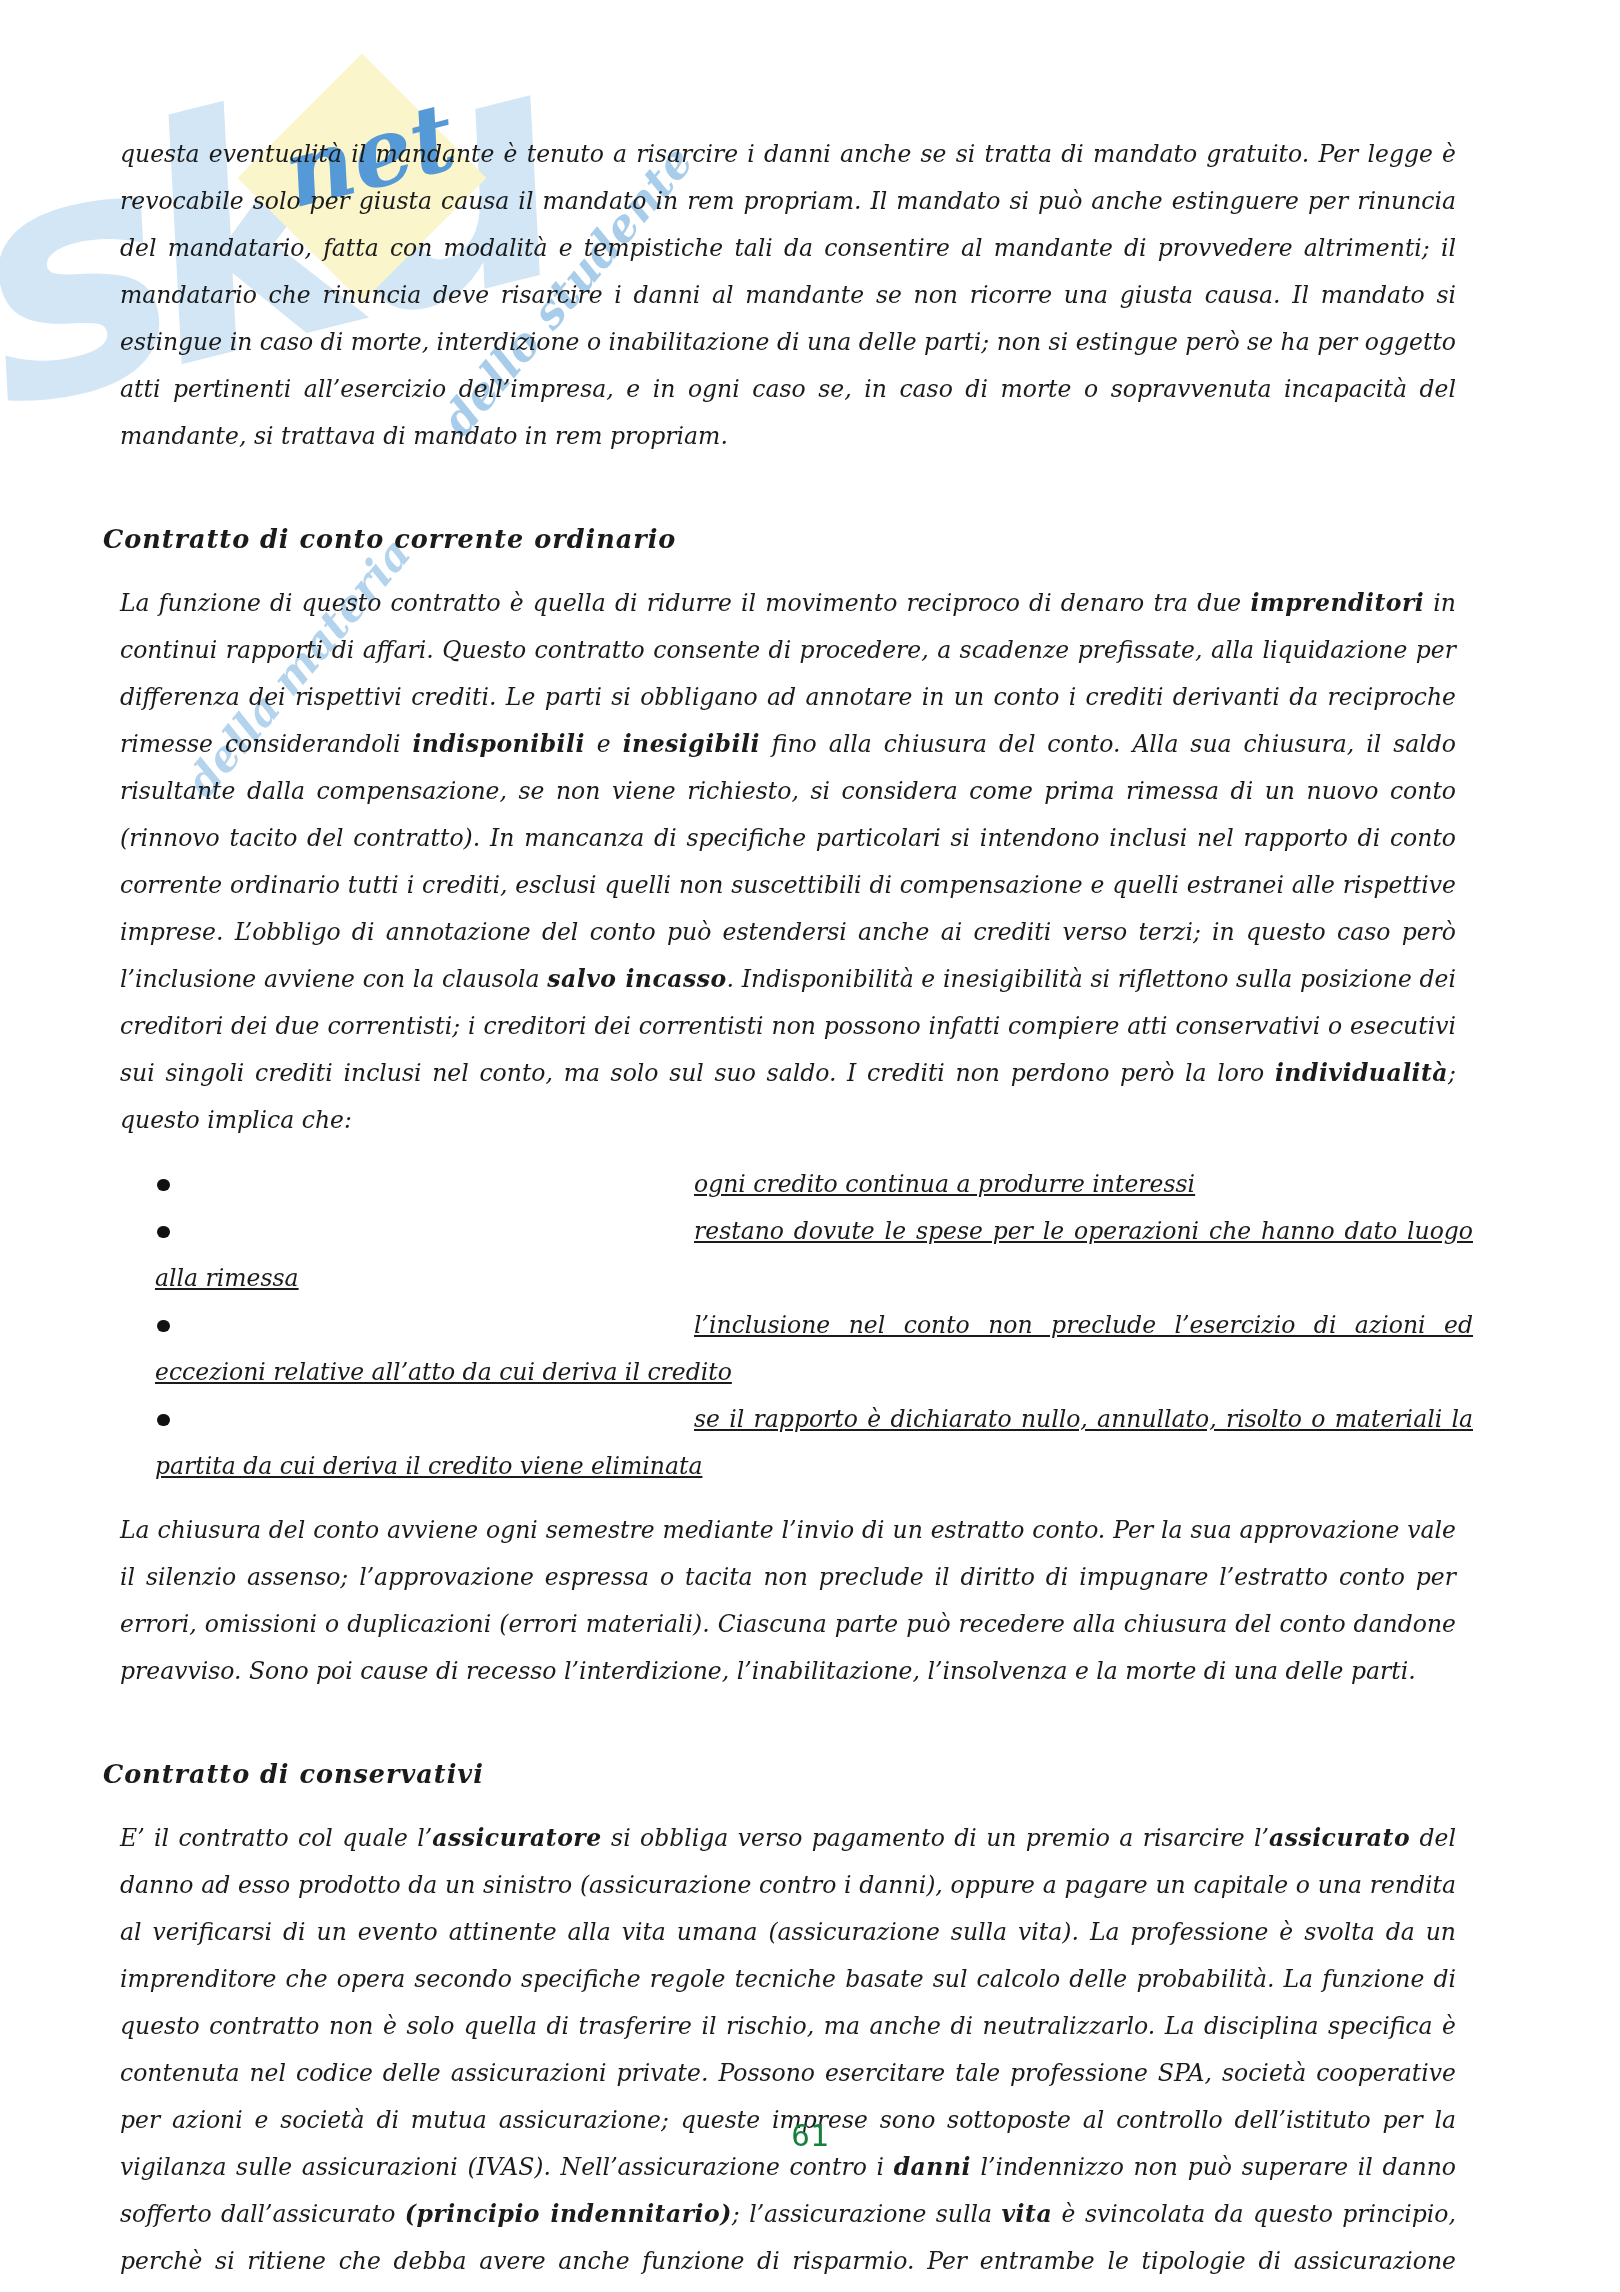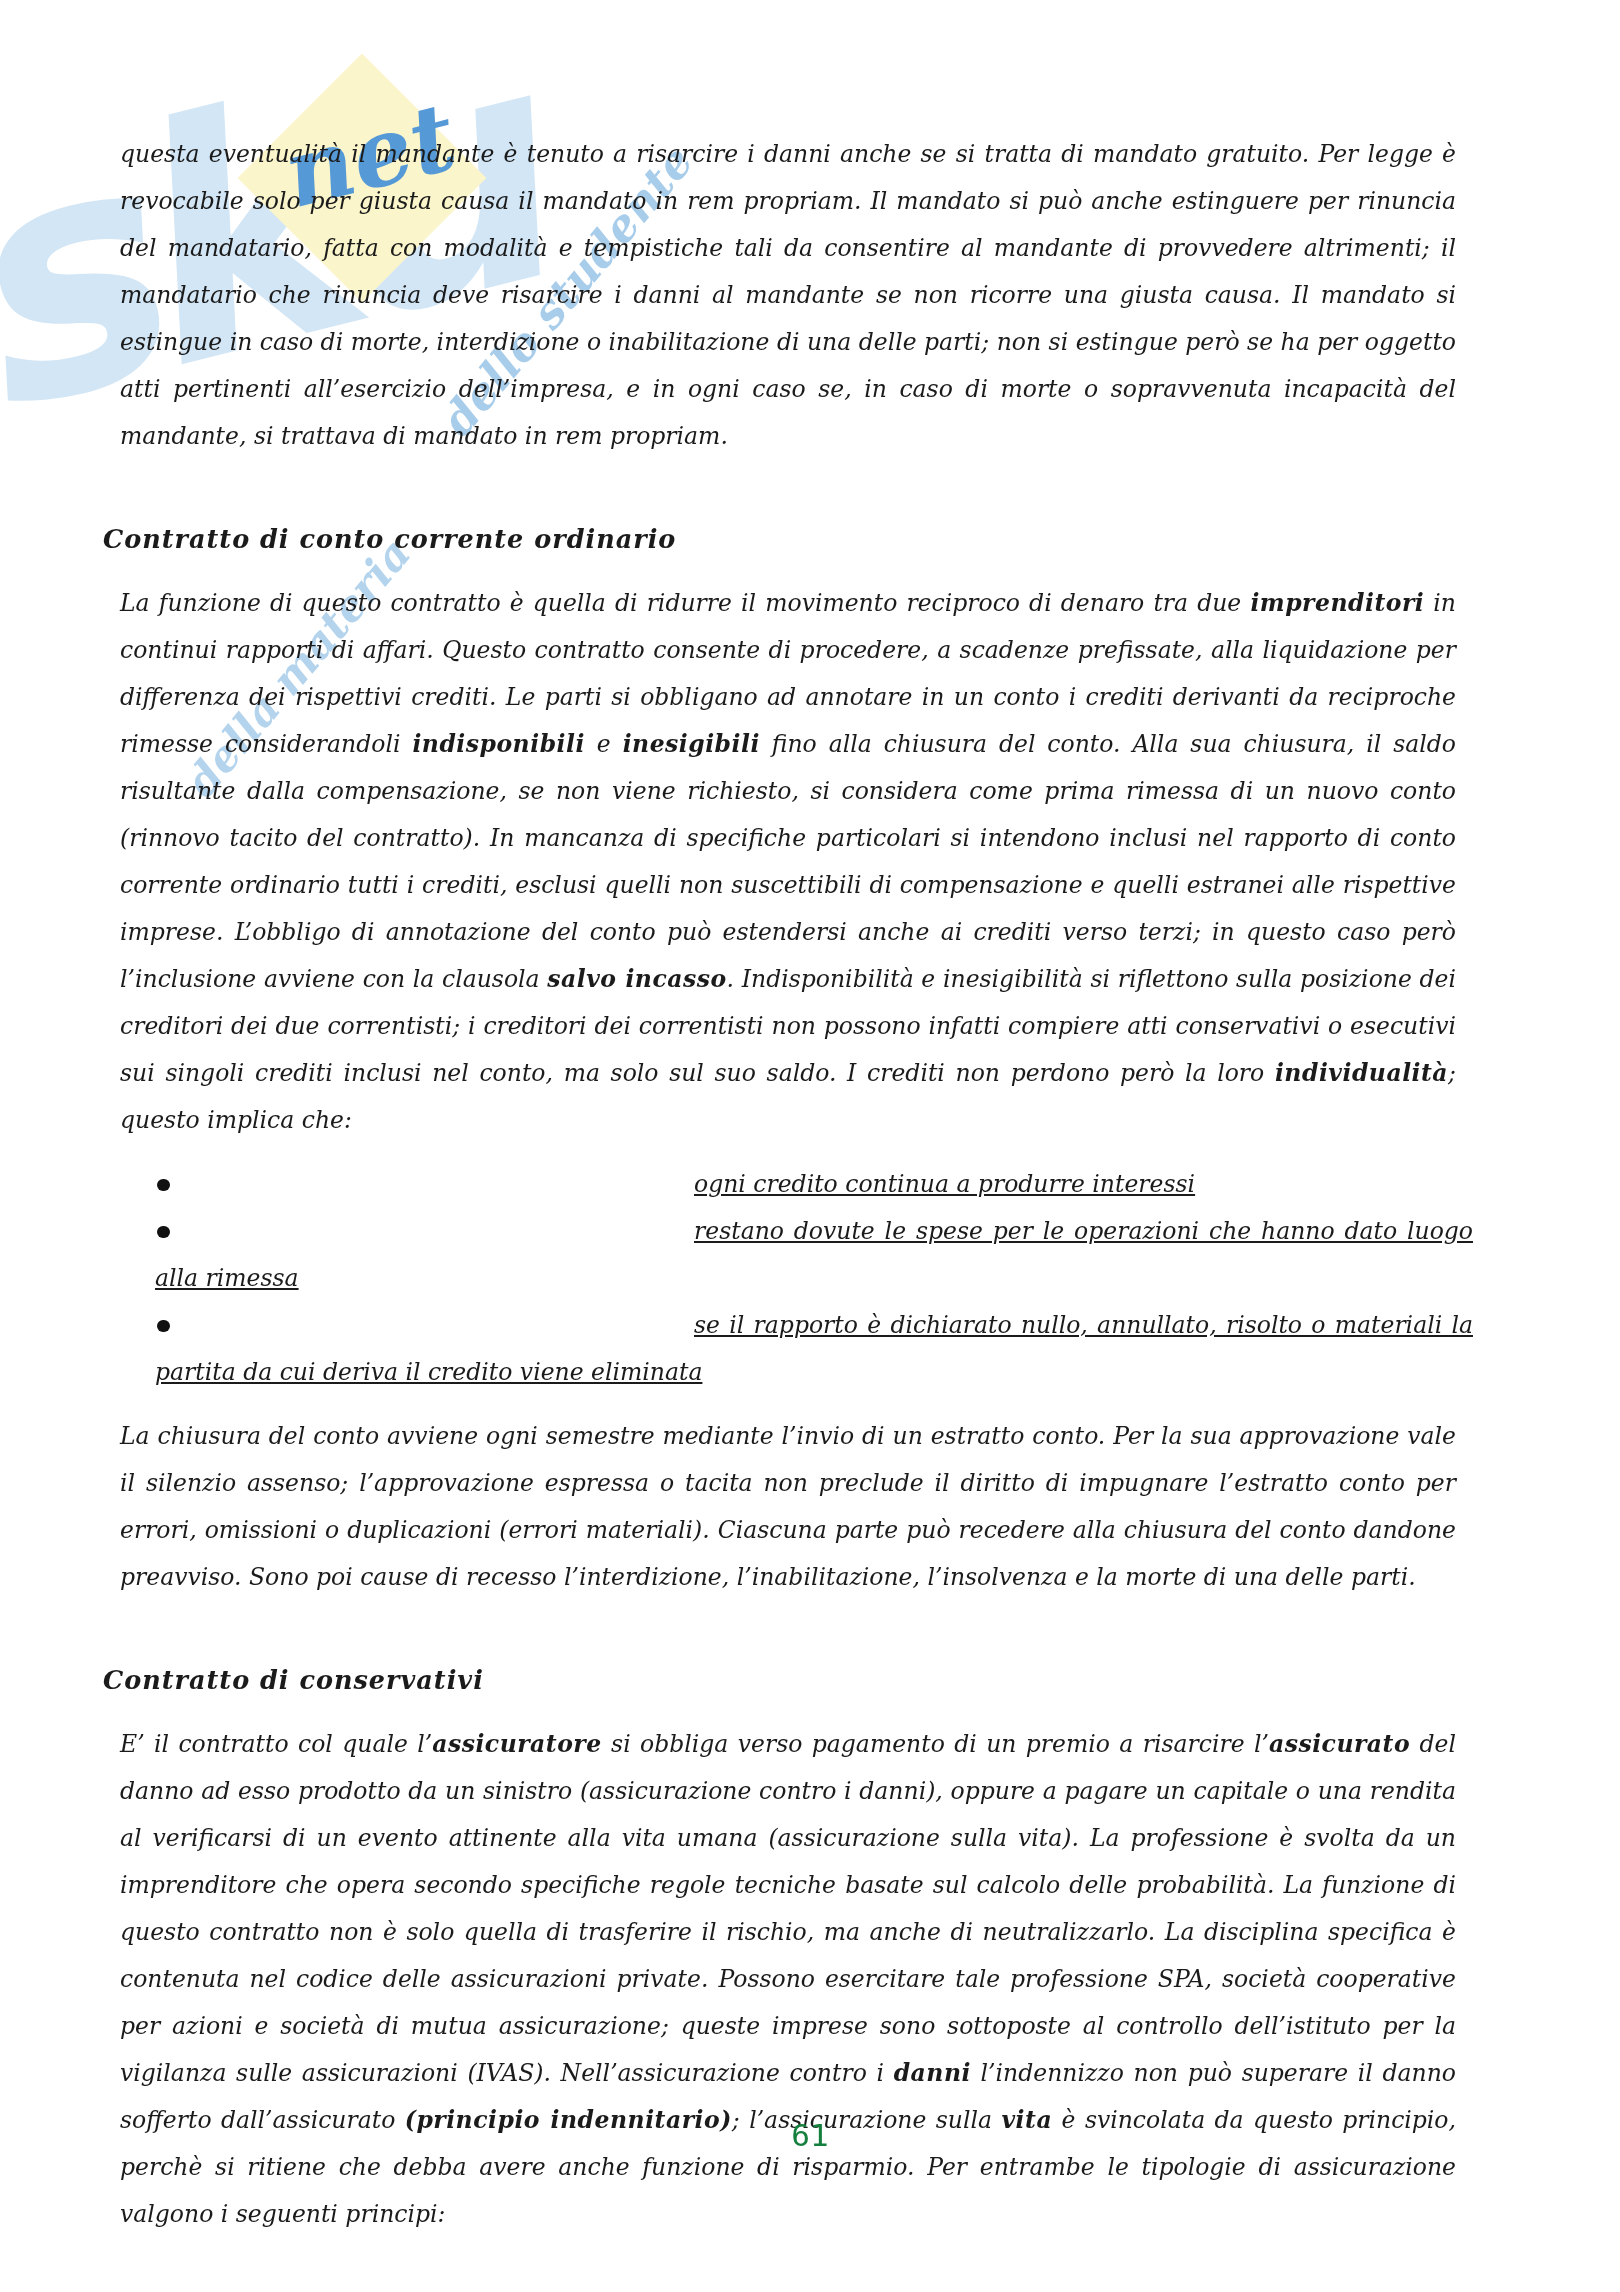--- a/index.html
+++ b/index.html
@@ -97,20 +97,21 @@
     <div class="wm-tag2">della materia</div>
   </div>
 
   <div class="text" id="content">
       <p><span>questa eventualità  il mandante è tenuto a risarcire i danni anche se si tratta di mandato gratuito. Per legge è revocabile solo per giusta causa il mandato in rem propriam. Il mandato si può anche estinguere per rinuncia del mandatario, fatta con modalità e tempistiche tali da consentire al mandante di provvedere altrimenti; il mandatario che rinuncia deve risarcire i danni al mandante se non ricorre una giusta causa. Il mandato si estingue in caso di morte, interdizione o inabilitazione di una delle parti; non si estingue però se ha per oggetto atti pertinenti all’esercizio dell’impresa, e in ogni caso se, in caso di morte o sopravvenuta incapacità del mandante, si trattava di mandato in rem propriam.</span></p>
       <h2>Contratto di conto corrente ordinario</h2>
       <p><span>La funzione di questo contratto è quella di ridurre il movimento reciproco di denaro tra due </span><span class="b">imprenditori</span><span> in continui rapporti di affari. Questo contratto consente di procedere, a scadenze prefissate, alla liquidazione per differenza dei rispettivi crediti. Le parti si obbligano ad annotare in un conto i crediti derivanti da reciproche rimesse considerandoli </span><span class="b">indisponibili</span><span> e </span><span class="b">inesigibili</span><span> fino alla chiusura del conto. Alla sua chiusura, il saldo risultante dalla compensazione, se non viene richiesto, si considera come prima rimessa di un nuovo conto (rinnovo tacito del contratto). In mancanza di specifiche particolari si intendono inclusi nel rapporto di conto corrente ordinario tutti i crediti, esclusi quelli non suscettibili di compensazione e quelli estranei alle rispettive imprese. L’obbligo di annotazione del conto può estendersi anche ai crediti verso terzi; in questo caso però l’inclusione avviene con la clausola </span><span class="b">salvo incasso</span><span>. Indisponibilità e inesigibilità si riflettono sulla posizione dei creditori dei due correntisti; i creditori dei correntisti non possono infatti compiere atti conservativi o esecutivi sui singoli crediti inclusi nel conto, ma solo sul suo saldo. I crediti non perdono però la loro </span><span class="b">individualità</span><span>; questo implica che:</span></p>
       <div class="bullets">
         <div class="li">ogni credito continua a produrre interessi</div>
         <div class="li">restano dovute le spese per le operazioni che hanno dato luogo alla rimessa</div>
+        <div class="li">l’inclusione nel conto non preclude l’esercizio di azioni ed eccezioni relative all’atto da cui deriva il credito</div>
         <div class="li">se il rapporto è dichiarato nullo, annullato, risolto o materiali la partita da cui deriva il credito viene eliminata</div>
       </div>
       <p><span>La chiusura del conto avviene ogni semestre mediante l’invio di un estratto conto. Per la sua approvazione vale il silenzio assenso; l’approvazione espressa o tacita non preclude il diritto di impugnare l’estratto conto per errori, omissioni o duplicazioni (errori materiali). Ciascuna parte può recedere alla chiusura del conto dandone preavviso. Sono poi cause di recesso l’interdizione, l’inabilitazione, l’insolvenza e la morte di una delle parti.</span></p>
       <h2>Contratto di conservativi</h2>
       <p><span>E’ il contratto col quale l’</span><span class="b">assicuratore</span><span> si obbliga verso pagamento di un premio a risarcire l’</span><span class="b">assicurato</span><span> del danno ad esso prodotto da un sinistro (assicurazione contro i danni), oppure a pagare un capitale o una rendita al verificarsi di un evento attinente alla vita umana (assicurazione sulla vita). La professione è svolta da un imprenditore che opera secondo specifiche regole tecniche basate sul calcolo delle probabilità. La funzione di questo contratto non è solo quella di trasferire il rischio, ma anche di neutralizzarlo. La disciplina specifica è contenuta nel codice delle assicurazioni private. Possono esercitare tale professione SPA, società cooperative per azioni e società di mutua assicurazione; queste imprese sono sottoposte al controllo dell’istituto per la vigilanza sulle assicurazioni (IVAS). Nell’assicurazione contro i </span><span class="b">danni</span><span> l’indennizzo non può superare il danno sofferto dall’assicurato </span><span class="b">(principio indennitario)</span><span>; l’assicurazione sulla </span><span class="b">vita</span><span> è svincolata da questo principio, perchè si ritiene che debba avere anche funzione di risparmio. Per entrambe le tipologie di assicurazione valgono i seguenti principi:</span></p>
     </div>
 
   <div class="pageno">61</div>
 
 </div>

